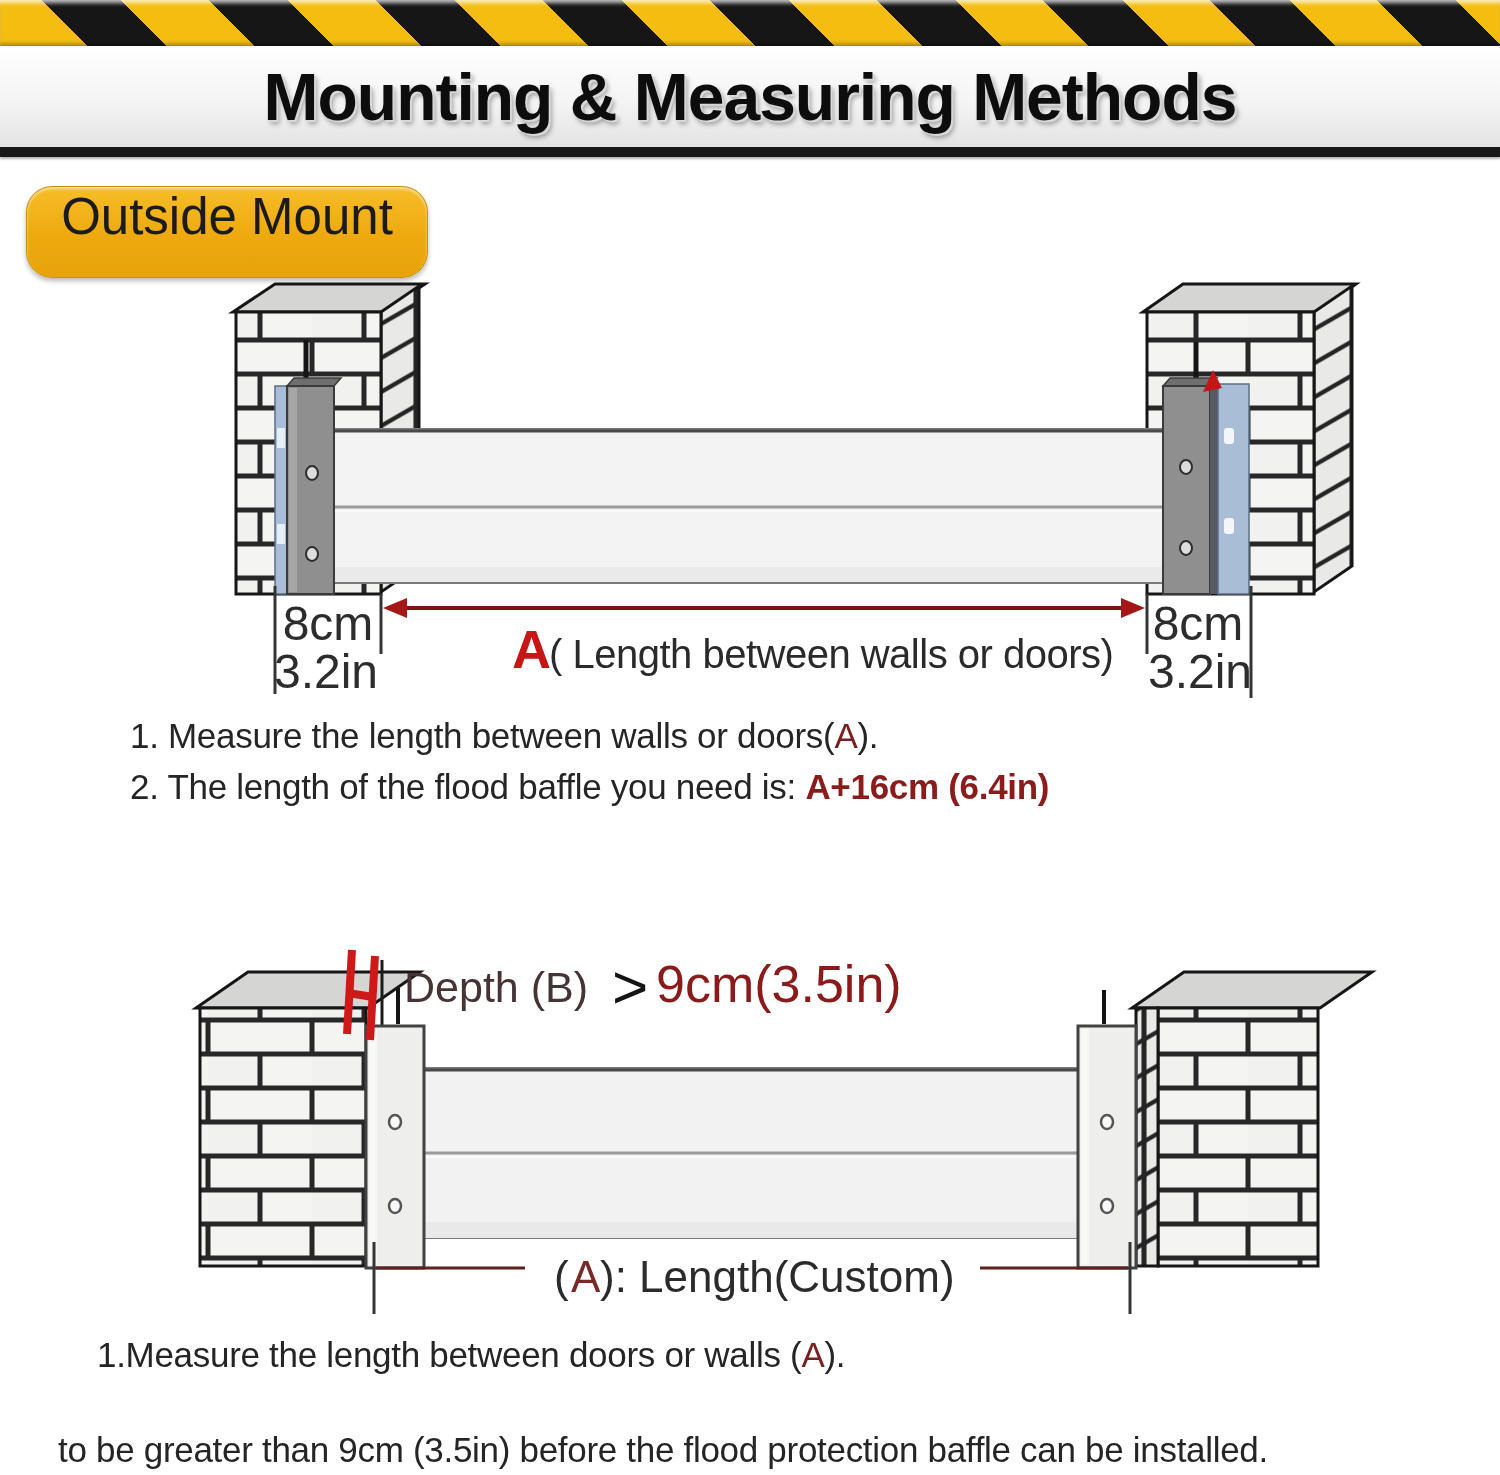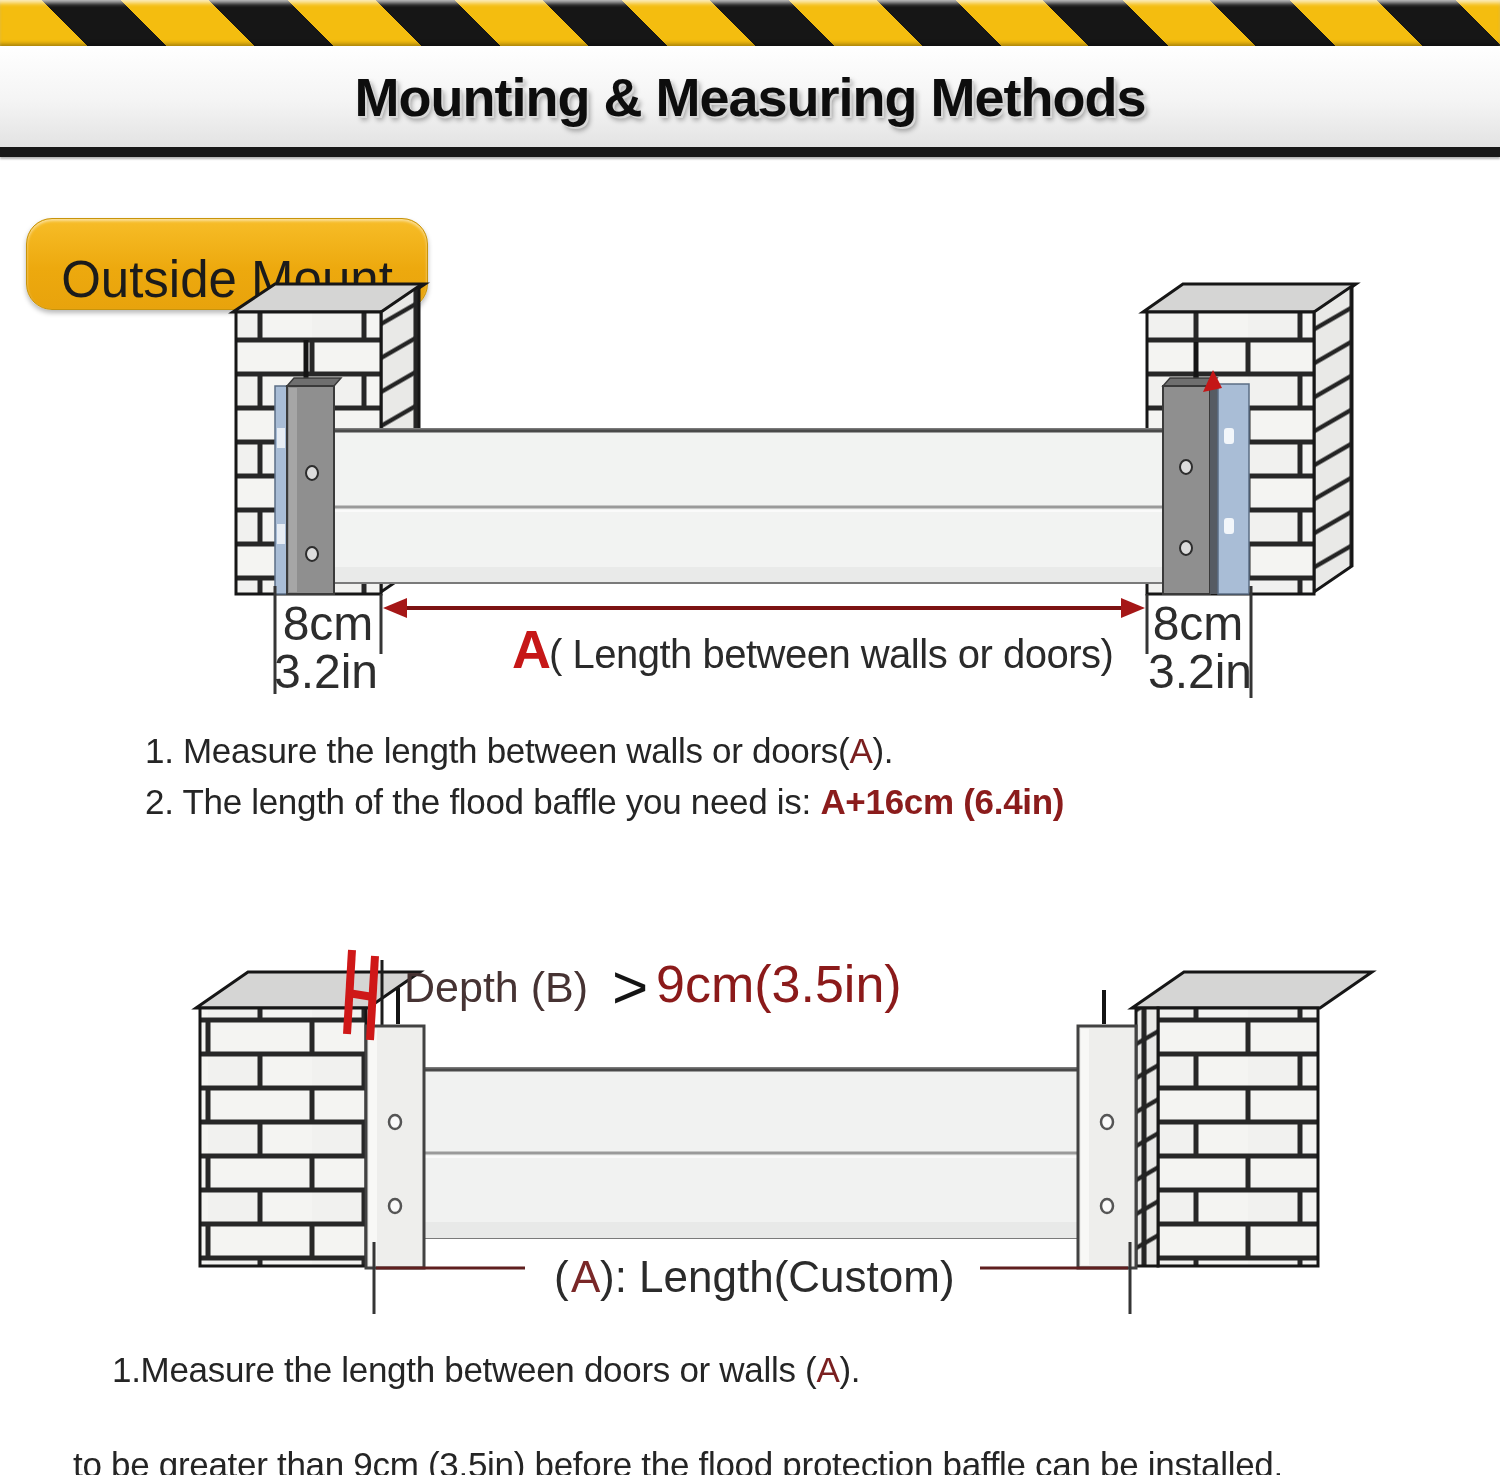--- a/index.html
+++ b/index.html
@@ -6,51 +6,51 @@
   .page{position:relative;width:1500px;height:1475px;background:#fff;overflow:hidden;
         font-family:"Liberation Sans","DejaVu Sans",sans-serif;}
 
   
   .caution-band{position:absolute;left:0;top:0;width:1500px;height:46px;
     background:repeating-linear-gradient(45deg,#f4bd0f 0 62px,#161616 62px 118px);
     box-shadow:inset 0 5px 4px -2px rgba(255,255,255,.75), inset 0 -4px 4px -2px rgba(0,0,0,.35);}
   .title-band{position:absolute;left:0;top:46px;width:1500px;height:101px;
     background:linear-gradient(180deg,#ffffff 0%,#f4f4f4 55%,#e3e3e3 100%);
     display:flex;align-items:center;justify-content:center;}
-  .title-band h1{margin:0;font-size:54px;font-weight:bold;color:#0d0d0d;letter-spacing:-1px;
+  .title-band h1{margin:0;font-size:66px;font-weight:bold;color:#0d0d0d;letter-spacing:-1px;
     text-shadow:2px 2px 0 #d8d8d8,3px 4px 5px rgba(0,0,0,.35);}
   .black-bar{position:absolute;left:0;top:147px;width:1500px;height:10px;background:#181818;
     box-shadow:0 2px 2px rgba(0,0,0,.3);}
 
   
   .badge{position:absolute;left:26px;width:400px;height:90px;border-radius:26px;
     background:linear-gradient(180deg,#f7bd28 0%,#eda90e 55%,#e8a30c 100%);
     border:1px solid #c8940b;
     box-shadow:0 3px 5px rgba(0,0,0,.28), inset 0 2px 3px rgba(255,255,255,.55);
-    display:flex;align-items:flex-end;justify-content:center;
-    font-size:51px;color:#1b1b1b;margin-top:32px;}
+    display:flex;align-items:flex-start;justify-content:center;
+    font-size:51px;color:#1b1b1b;}
   .badge-outside{top:186px;}
   .badge-inside{top:837px;}
 
   
   svg.diagram{position:absolute;left:0;width:1500px;display:block;}
   #diagram-outside{top:280px;height:420px;}
   #diagram-inside{top:940px;height:395px;}
   svg text{font-family:"Liberation Sans","DejaVu Sans",sans-serif;}
   .dim-txt{font-size:48px;fill:#2d2d2d;}
   .cap-txt{font-size:40px;fill:#2a2a2a;letter-spacing:-0.5px;}
   .capA-txt{font-size:54px;font-weight:bold;fill:#c61717;}
   .depth-lbl{font-size:43px;fill:#463333;}
   .depth-gt{font-size:62px;fill:#141414;}
   .depth-val{font-size:52px;fill:#8b1a1a;}
   .spanB-txt{font-size:44px;fill:#2b2b2b;}
   .spanB-a{font-size:44px;fill:#7a2828;}
 
   
-  .step{position:absolute;margin:15px;font-size:35px;color:#252525;letter-spacing:-0.3px;white-space:nowrap;}
+  .step{position:absolute;margin:0;font-size:35px;color:#252525;letter-spacing:-0.3px;white-space:nowrap;}
   .acc-maroon{color:#7a1f1f;}
   .acc-red{color:#8b1c1c;font-weight:bold;}
 </style>
 </head>
 <body>
 
 <div class="page">
 
   <div class="caution-band"></div>
   <div class="title-band">

